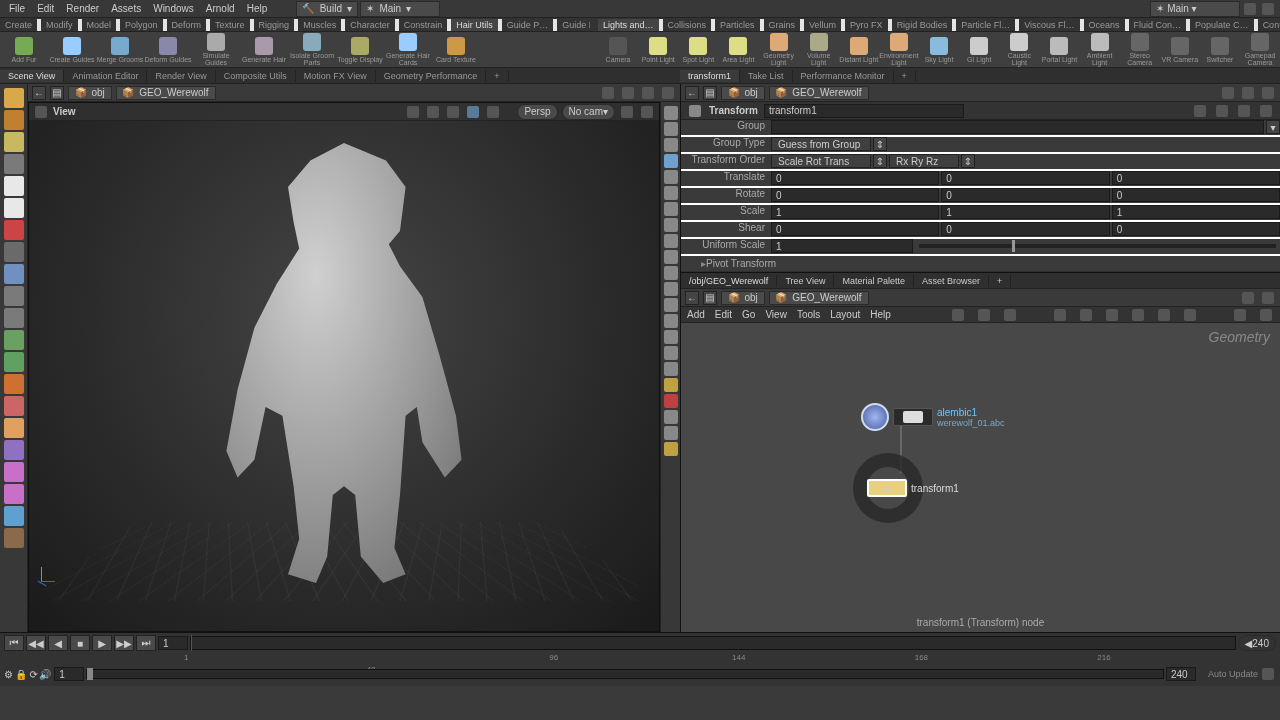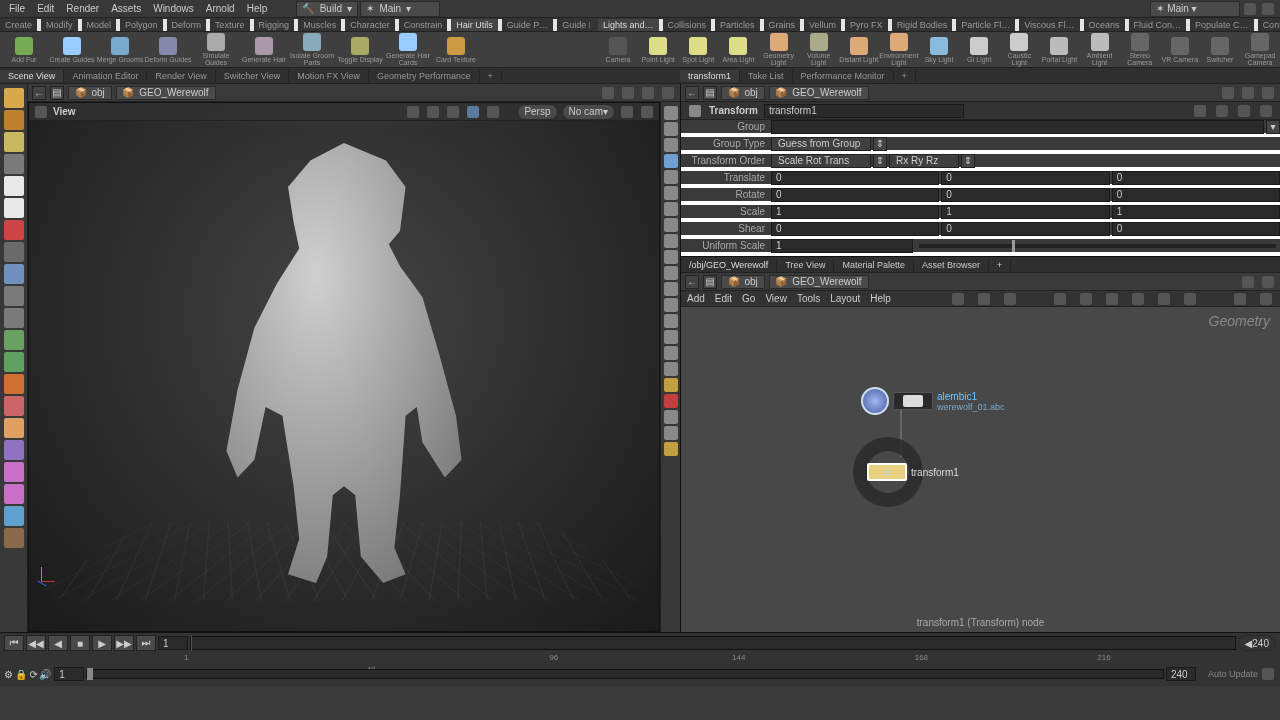--- a/index.html
+++ b/index.html
@@ -40,21 +40,21 @@
 #viewport{flex:1;position:relative;background:radial-gradient(ellipse at 50% 40%,#454545 0%,#2a2a2a 60%,#1a1a1a 100%);border:1px solid #111}
 #vpheader{height:18px;background:rgba(50,50,50,.8);border-bottom:1px solid #222;gap:4px;padding:0 4px}
 #vpright{width:20px;background:#383838;border-left:1px solid #222;display:flex;flex-direction:column;align-items:center;padding-top:4px;gap:2px}
 #vpright .tl{width:14px;height:14px;border-radius:2px;cursor:pointer}
 #vphint{position:absolute;bottom:4px;left:8px;font-size:9px;color:#888}
 
 
 #right{width:600px;display:flex;flex-direction:column;border-left:1px solid #111}
 #parms{background:#3a3a3a;border-bottom:1px solid #111;display:flex;flex-direction:column}
 .parmhdr{height:18px;background:#333;border-bottom:1px solid #222;padding:0 6px;gap:6px}
-.parmrow{height:17px;display:flex;align-items:center;border-bottom:4px solid #ffffff}
+.parmrow{height:17px;display:flex;border-bottom:2px solid #ffffff}
 .parmlbl{width:90px;text-align:right;padding-right:6px;color:#aaa;font-size:10px}
 .parmval{flex:1;display:flex;gap:2px}
 .parmval .inp{flex:1}
 .parmval .menuinp{background:#3f3f3f;border:1px solid #222;padding:0 6px;height:14px;width:100px;font-size:10px;display:flex;align-items:center}
 .collapse{padding-left:20px;height:16px;font-size:10px;color:#aaa;border-bottom:1px solid #303030;display:flex;align-items:center}
 .collapse::before{content:"▸ ";color:#888}
 
 #nettabs{height:16px;background:#2f2f2f;border-bottom:1px solid #222}
 #nettabs span{padding:1px 8px;font-size:9px;border-right:1px solid #222;cursor:pointer}
 #netmenubar{height:16px;background:#333;border-bottom:1px solid #222;padding:0 6px;gap:10px}
@@ -268,21 +268,21 @@
         <div class="lb">Gamepad Camera</div>
       </div>
     </div>
 </div>
 
 <div id="panetabs" class="row">
   <div class="row" style="width:680px" id="panetabs-left">
       <span class="active">Scene View</span>
       <span>Animation Editor</span>
       <span>Render View</span>
-      <span>Switcher View</span>
+      <span>Composite Utils</span>
       <span>Motion FX View</span>
       <span>Geometry Performance</span>
       <span>+</span>
     </div>
   <div class="row" style="flex:1" id="panetabs-right">
       <span class="active">transform1</span>
       <span>Take List</span>
       <span>Performance Monitor</span>
       <span>+</span>
     </div>
@@ -460,20 +460,21 @@
         </div>
       <div class="parmrow">
           <div class="parmlbl">Uniform Scale</div>
         <div class="parmval">
             <input class="inp" style="flex: 0 0 60px;" value="1">
           <div style="flex:1;height:4px;background:#222;margin:5px 4px;position:relative">
               <div style="position:absolute;left:26%;top:-4px;width:3px;height:12px;background:#999"></div>
             </div>
         </div>
         </div>
+      <div class="collapse">Pivot Transform</div>
     </div>
 
     <div id="nettabs" class="row">
         <span style="color: rgb(221, 221, 221);">/obj/GEO_Werewolf</span>
         <span>Tree View</span>
         <span>Material Palette</span>
         <span>Asset Browser</span>
         <span>+</span>
       </div>
     <div class="pathbar row">

